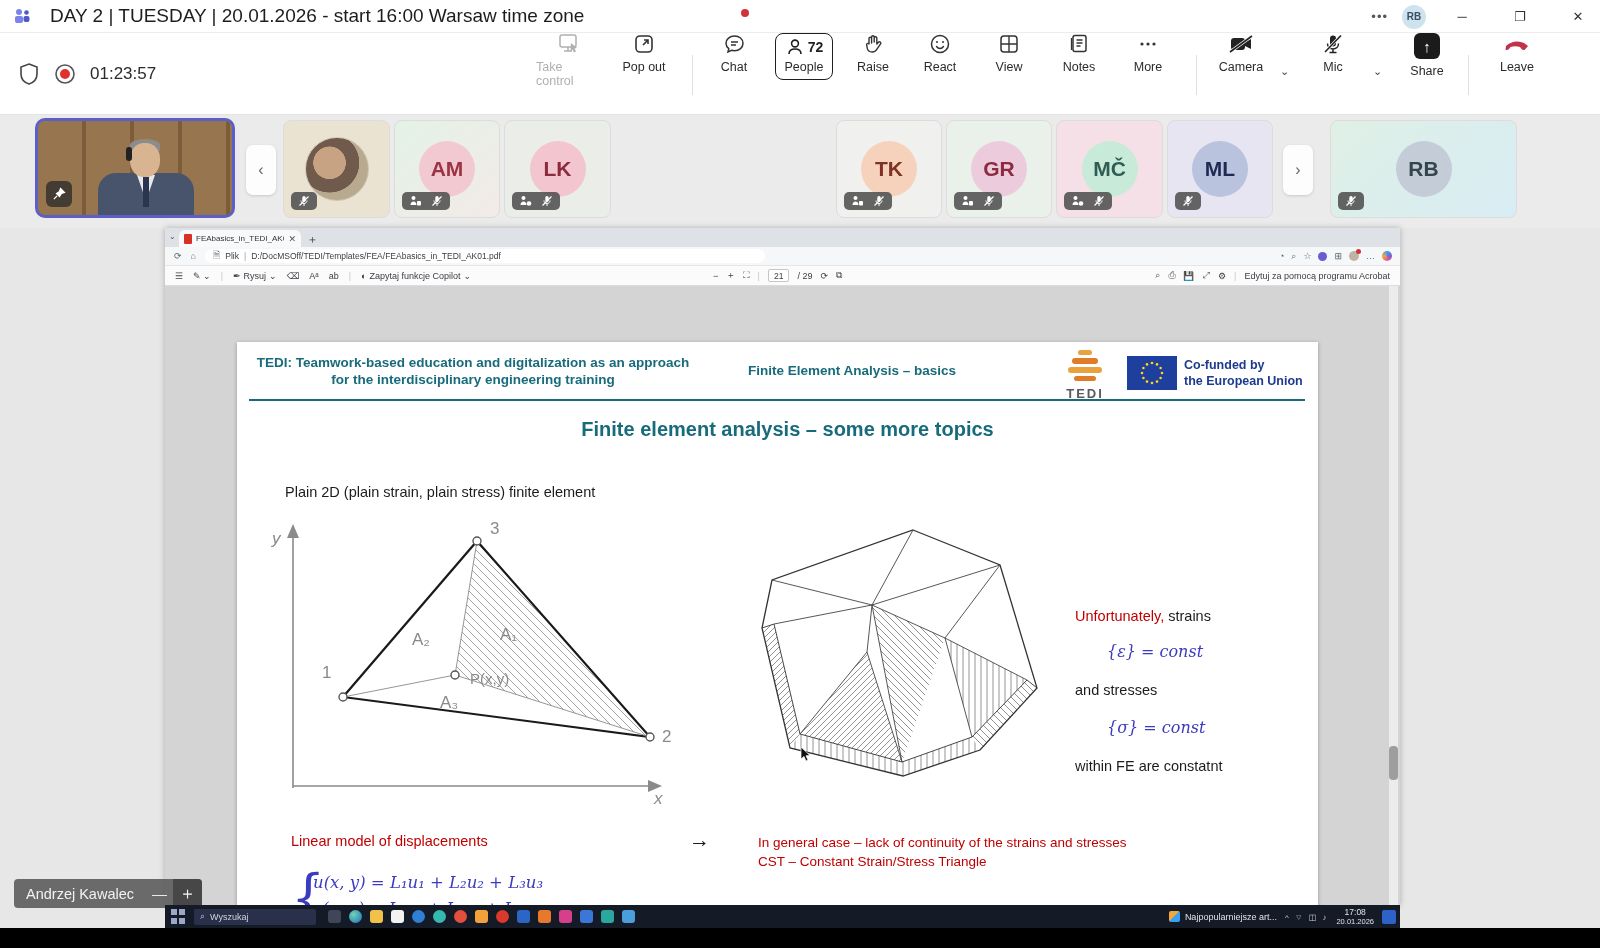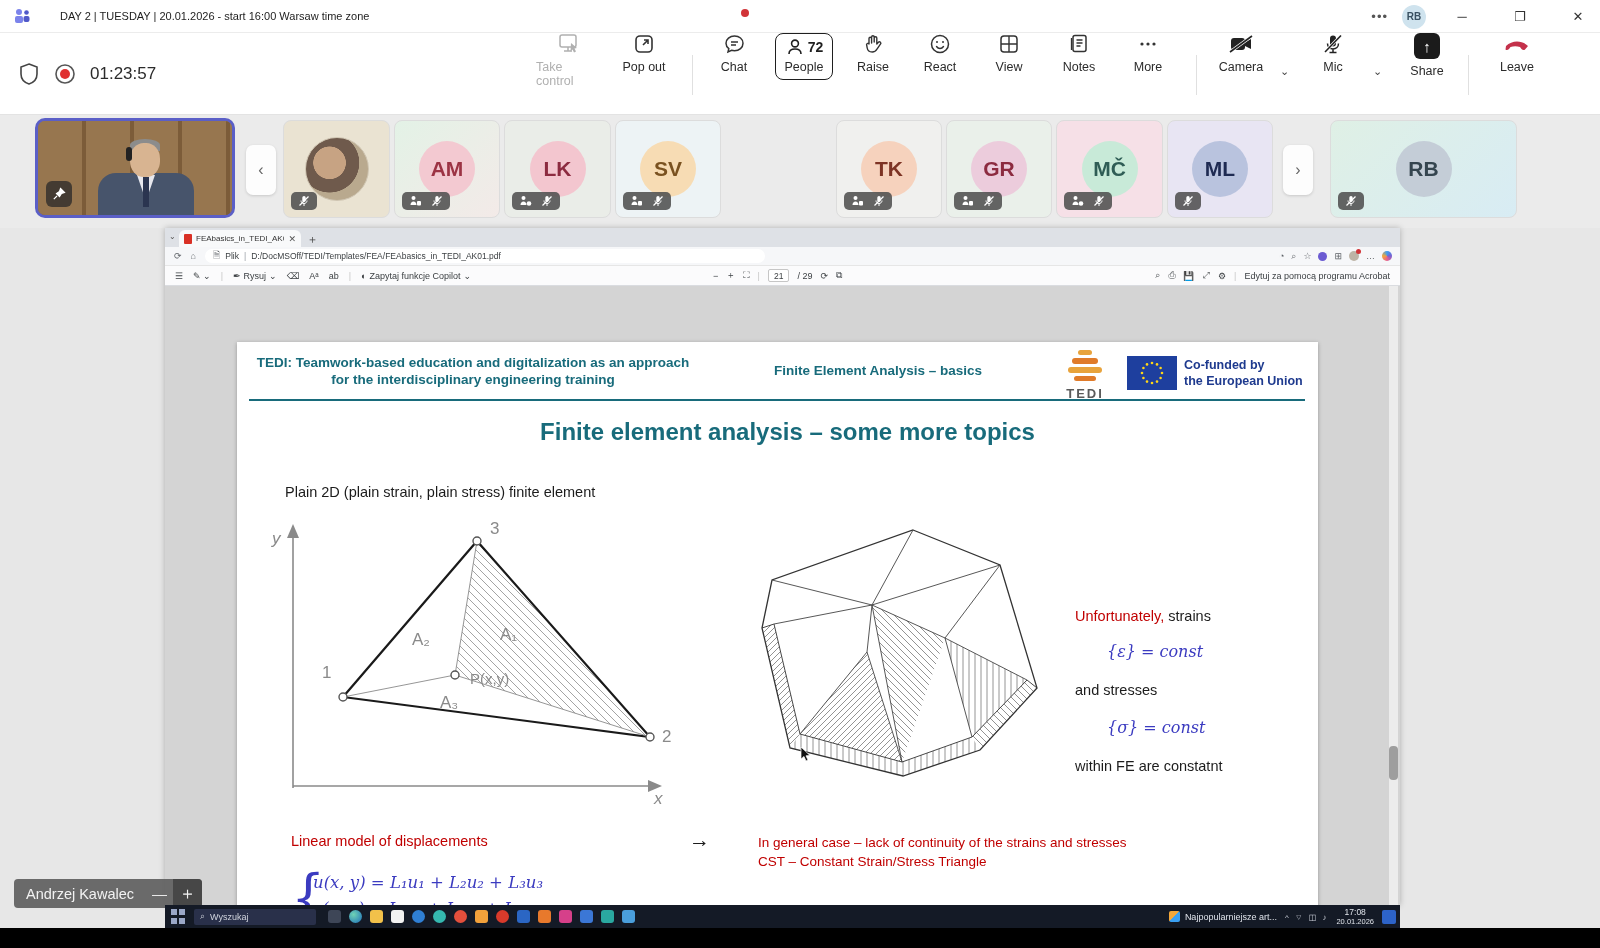--- a/index.html
+++ b/index.html
@@ -3,21 +3,21 @@
 <meta charset="utf-8">
 <style>
   * { margin:0; padding:0; box-sizing:border-box; }
   html,body { width:1600px; height:948px; overflow:hidden; background:#e7e7e7;
     font-family:"Liberation Sans", sans-serif; }
   #app { position:relative; width:1600px; height:948px; }
 
   
   .titlebar { position:absolute; left:0; top:0; width:1600px; height:33px; background:#ffffff;
     display:flex; align-items:center; border-bottom:1px solid #ececec; }
-  .tb-title { font-size:11px; color:#1d1d1d; margin-left:28px; }
+  .tb-title { font-size:19px; color:#1d1d1d; margin-left:18px; }
   .tb-right { position:absolute; right:0; top:0; height:33px; display:flex; align-items:center; gap:14px; }
   .tb-dots { color:#555; font-size:13px; letter-spacing:1px; }
   .tb-meeting { font-size:14.5px; color:#1d1d1d; }
   .tb-avatar { width:24px; height:24px; border-radius:50%; background:#cfe3ee; color:#395061;
     font-size:10px; font-weight:bold; display:flex; align-items:center; justify-content:center; }
   .winbtn { width:44px; height:33px; display:flex; align-items:center; justify-content:center;
     color:#333; font-size:13px; }
   .teams-logo { width:20px; height:20px; margin-left:12px; }
 
   
@@ -120,31 +120,31 @@
   .vscroll { position:absolute; right:2px; top:0; width:9px; height:619px; background:#ececec; }
   .vthumb { position:absolute; right:0; top:460px; width:9px; height:34px; background:#9e9e9e; border-radius:4px; }
 
   
   .slide { position:absolute; left:72px; top:56px; width:1081px; height:612px; background:#ffffff;
     box-shadow:0 1px 4px rgba(0,0,0,.3); }
   .teal { color:#186b7b; }
   .hdr-left { position:absolute; left:12px; top:12px; width:448px; text-align:center;
     font-size:13.5px; font-weight:bold; line-height:17px; }
   .hdr-center { position:absolute; left:505px; top:21px; width:220px; text-align:center;
-    font-size:13.5px; font-weight:bold;margin-left:26px; }
+    font-size:13.5px; font-weight:bold; }
   .tedi-logo { position:absolute; left:820px; top:6px; width:56px; height:58px; text-align:center; }
   .tedi-bars { width:40px; height:34px; margin:2px auto 0; display:flex; flex-direction:column;
     align-items:center; gap:3px; }
   .tedi-bars i { display:block; border-radius:3px; }
   .tedi-txt { font-size:13px; font-weight:bold; color:#5a5a5a; letter-spacing:2px; margin-top:2px; }
   .eu-flag { position:absolute; left:890px; top:14px; width:50px; height:34px; background:#1e3f9e; }
   .eu-txt { position:absolute; left:947px; top:15px; font-size:12.5px; font-weight:bold; color:#1e3a8e;
     line-height:16px; }
   .hdr-rule { position:absolute; left:12px; top:57px; width:1056px; height:2px; background:#186b7b; }
-  .slide-title { position:absolute; left:0; top:76px; width:1081px; text-align:center; font-size:24px;
+  .slide-title { position:absolute; left:0; top:76px; width:1081px; text-align:center; font-size:20px;
     font-weight:bold;padding-left:20px; }
   .subtitle { position:absolute; left:48px; top:142px; font-size:14.5px; color:#1c1c1c; }
   .r-black { position:absolute; font-size:14.5px; color:#1c1c1c; }
   .red { color:#c00000; }
   .bluemath { color:#3b3bc0; font-family:"DejaVu Serif", serif; font-style:italic; }
   .eqbrace { position:absolute; left:54px; top:524px; font-size:54px; font-weight:200; color:#3b3bc0;
     font-family:"DejaVu Serif", serif; transform:scaleY(1.15); }
   .eqline { position:absolute; font-size:16.5px; }
   .cursor-arrow { position:absolute; left:563px; top:404px; }
 
@@ -377,35 +377,20 @@
             <path d="M1.5 10 c0-2.3 1.3-3.5 3-3.5 s3 1.2 3 3.5" fill="#fff"></path>
             <circle cx="10" cy="8.5" r="2.3" fill="#fff"></circle>
           </svg>
         <svg width="12" height="12" viewBox="0 0 12 12">
             <rect x="4.3" y="1" width="3.4" height="6" rx="1.7" fill="#fff"></rect>
             <path d="M3 5.5 c0 1.8 1.3 3 3 3 s3 -1.2 3 -3 M6 8.5 V11" stroke="#fff" fill="none"></path>
             <line x1="1.5" y1="10.5" x2="10.5" y2="1.5" stroke="#fff" stroke-width="1.2"></line>
           </svg>
       </div>
     </div>
-    <div class="ptile t-sv" style="left:615px;width:106px;">
-      <div class="pinit">SV</div>
-      <div class="pbadge">
-        <svg width="13" height="12" viewBox="0 0 13 12">
-            <circle cx="4.5" cy="3" r="2" fill="#fff"></circle>
-            <path d="M1.5 10 c0-2.3 1.3-3.5 3-3.5 s3 1.2 3 3.5" fill="#fff"></path>
-            <rect x="8" y="6" width="4" height="4.5" rx="1" fill="#fff"></rect>
-          </svg>
-        <svg width="12" height="12" viewBox="0 0 12 12">
-            <rect x="4.3" y="1" width="3.4" height="6" rx="1.7" fill="#fff"></rect>
-            <path d="M3 5.5 c0 1.8 1.3 3 3 3 s3 -1.2 3 -3 M6 8.5 V11" stroke="#fff" fill="none"></path>
-            <line x1="1.5" y1="10.5" x2="10.5" y2="1.5" stroke="#fff" stroke-width="1.2"></line>
-          </svg>
-      </div>
-    </div>
     <div class="ptile t-tk" style="left:836px;width:106px;">
       <div class="pinit">TK</div>
       <div class="pbadge">
         <svg width="13" height="12" viewBox="0 0 13 12">
             <circle cx="4.5" cy="3" r="2" fill="#fff"></circle>
             <path d="M1.5 10 c0-2.3 1.3-3.5 3-3.5 s3 1.2 3 3.5" fill="#fff"></path>
             <rect x="8" y="6" width="4" height="4.5" rx="1" fill="#fff"></rect>
           </svg>
         <svg width="12" height="12" viewBox="0 0 12 12">
             <rect x="4.3" y="1" width="3.4" height="6" rx="1.7" fill="#fff"></rect>

